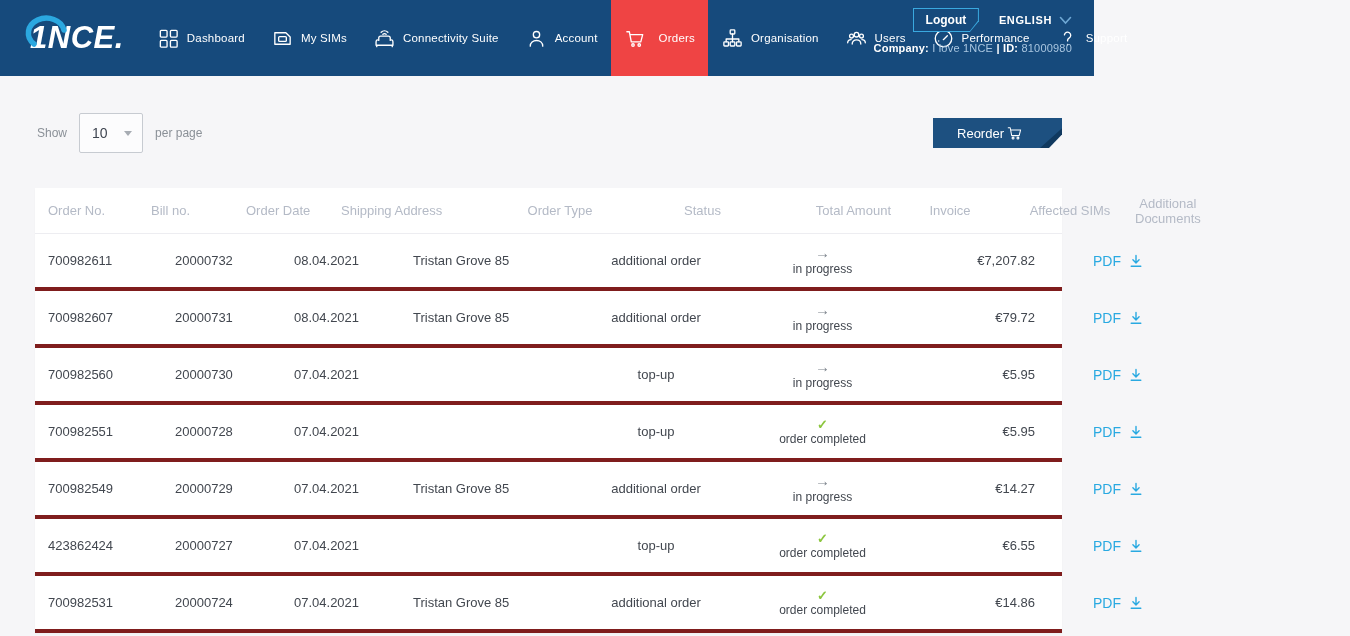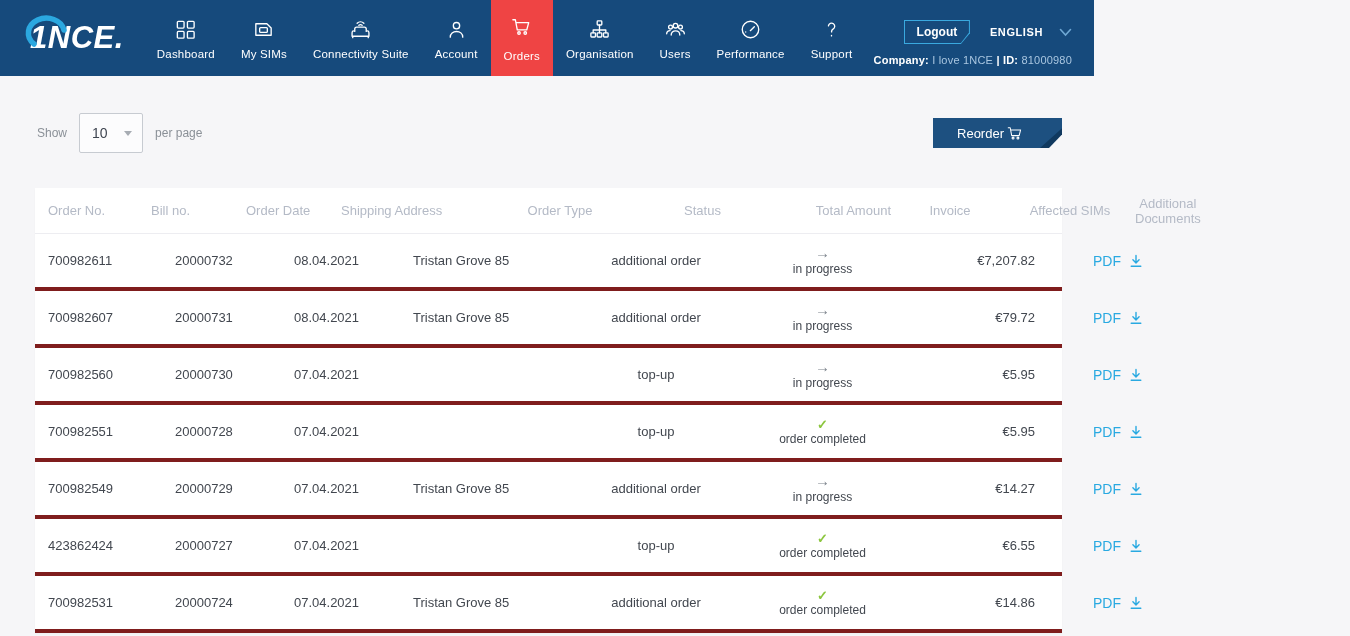--- a/index.html
+++ b/index.html
@@ -7,34 +7,34 @@
   body { font-family:"Liberation Sans", sans-serif; background:#F6F6F8; }
   .page { position:relative; width:1094px; height:636px; }
 
   
   .topnav { position:relative; height:76px; background:#164A7C; display:flex; align-items:stretch; }
   .logo { display:flex; align-items:center; padding:0 14px 0 30px; cursor:pointer; }
   .logo-inner { position:relative; }
   .logo-text { color:#fff; font-weight:bold; font-style:italic; font-size:31px; letter-spacing:.5px; position:relative; z-index:1; }
   .logo-arc { position:absolute; left:-10px; top:-9px; z-index:2; }
   .nav-items { display:flex; align-items:stretch; margin-left:6px; }
-  .nav-item { display:flex; flex-direction:column; align-items:center; justify-content:center; gap:7px; padding:0 13px; color:#fff; cursor:pointer; }
+  .nav-item { display:flex; flex-direction:row; align-items:center; justify-content:center; gap:7px; padding:0 13px; color:#fff; cursor:pointer; }
   .nav-item.active { background:#ef4444;gap:12px; }
   .nav-icon { height:24px; display:flex; align-items:flex-end; }
   .nav-icon svg { width:23px; height:23px; stroke:#fff; fill:none; stroke-width:1.4; stroke-linecap:round; stroke-linejoin:round; }
   .nav-label { font-size:11.5px; letter-spacing:.2px; white-space:nowrap; }
 
-  .nav-right { position:absolute; right:22px; top:20px; display:flex; flex-direction:column; align-items:flex-end; gap:10px; }
+  .nav-right { position:absolute; right:22px; top:8px; display:flex; flex-direction:column; align-items:flex-end; gap:10px; }
   .nav-right-row { display:flex; align-items:center; gap:20px; }
   .logout-btn { position:relative; width:66px; height:24px; cursor:pointer;
     background:#3AA9DF; clip-path:polygon(0 0,100% 0,100% 55%,calc(100% - 9px) 100%,0 100%); }
   .logout-inner { position:absolute; inset:1px; background:#164A7C;
     clip-path:polygon(0 0,100% 0,100% 53%,calc(100% - 8px) 100%,0 100%);
     display:flex; align-items:center; justify-content:center; color:#fff; font-size:12px; font-weight:bold; }
-  .lang { display:flex; align-items:center; gap:16px; color:#fff; font-size:11px; font-weight:bold; letter-spacing:.6px; cursor:pointer; }
+  .lang { display:flex; align-items:center; gap:7px; color:#fff; font-size:11px; font-weight:bold; letter-spacing:.6px; cursor:pointer; }
   .lang svg { width:13px; height:9px; stroke:#6FA8D4; fill:none; stroke-width:1.6; stroke-linecap:round; }
   .company-line { font-size:11px; color:#A9C6E0; letter-spacing:.2px; }
   .company-line b { color:#fff; }
 
   
   .toolbar { display:flex; align-items:center; margin:37px 32px 0 37px; height:40px; }
   .muted { color:#8A9097; font-size:12px; }
   .pagesize { width:64px; height:40px; margin:0 12px; background:#FCFCFD; border:1px solid #C7CBD1; border-radius:2px;
     display:flex; align-items:center; justify-content:space-between; padding:0 10px 0 12px; cursor:pointer;text-align:right; }
   .pagesize-value { font-size:14px; color:#3F4550; }

